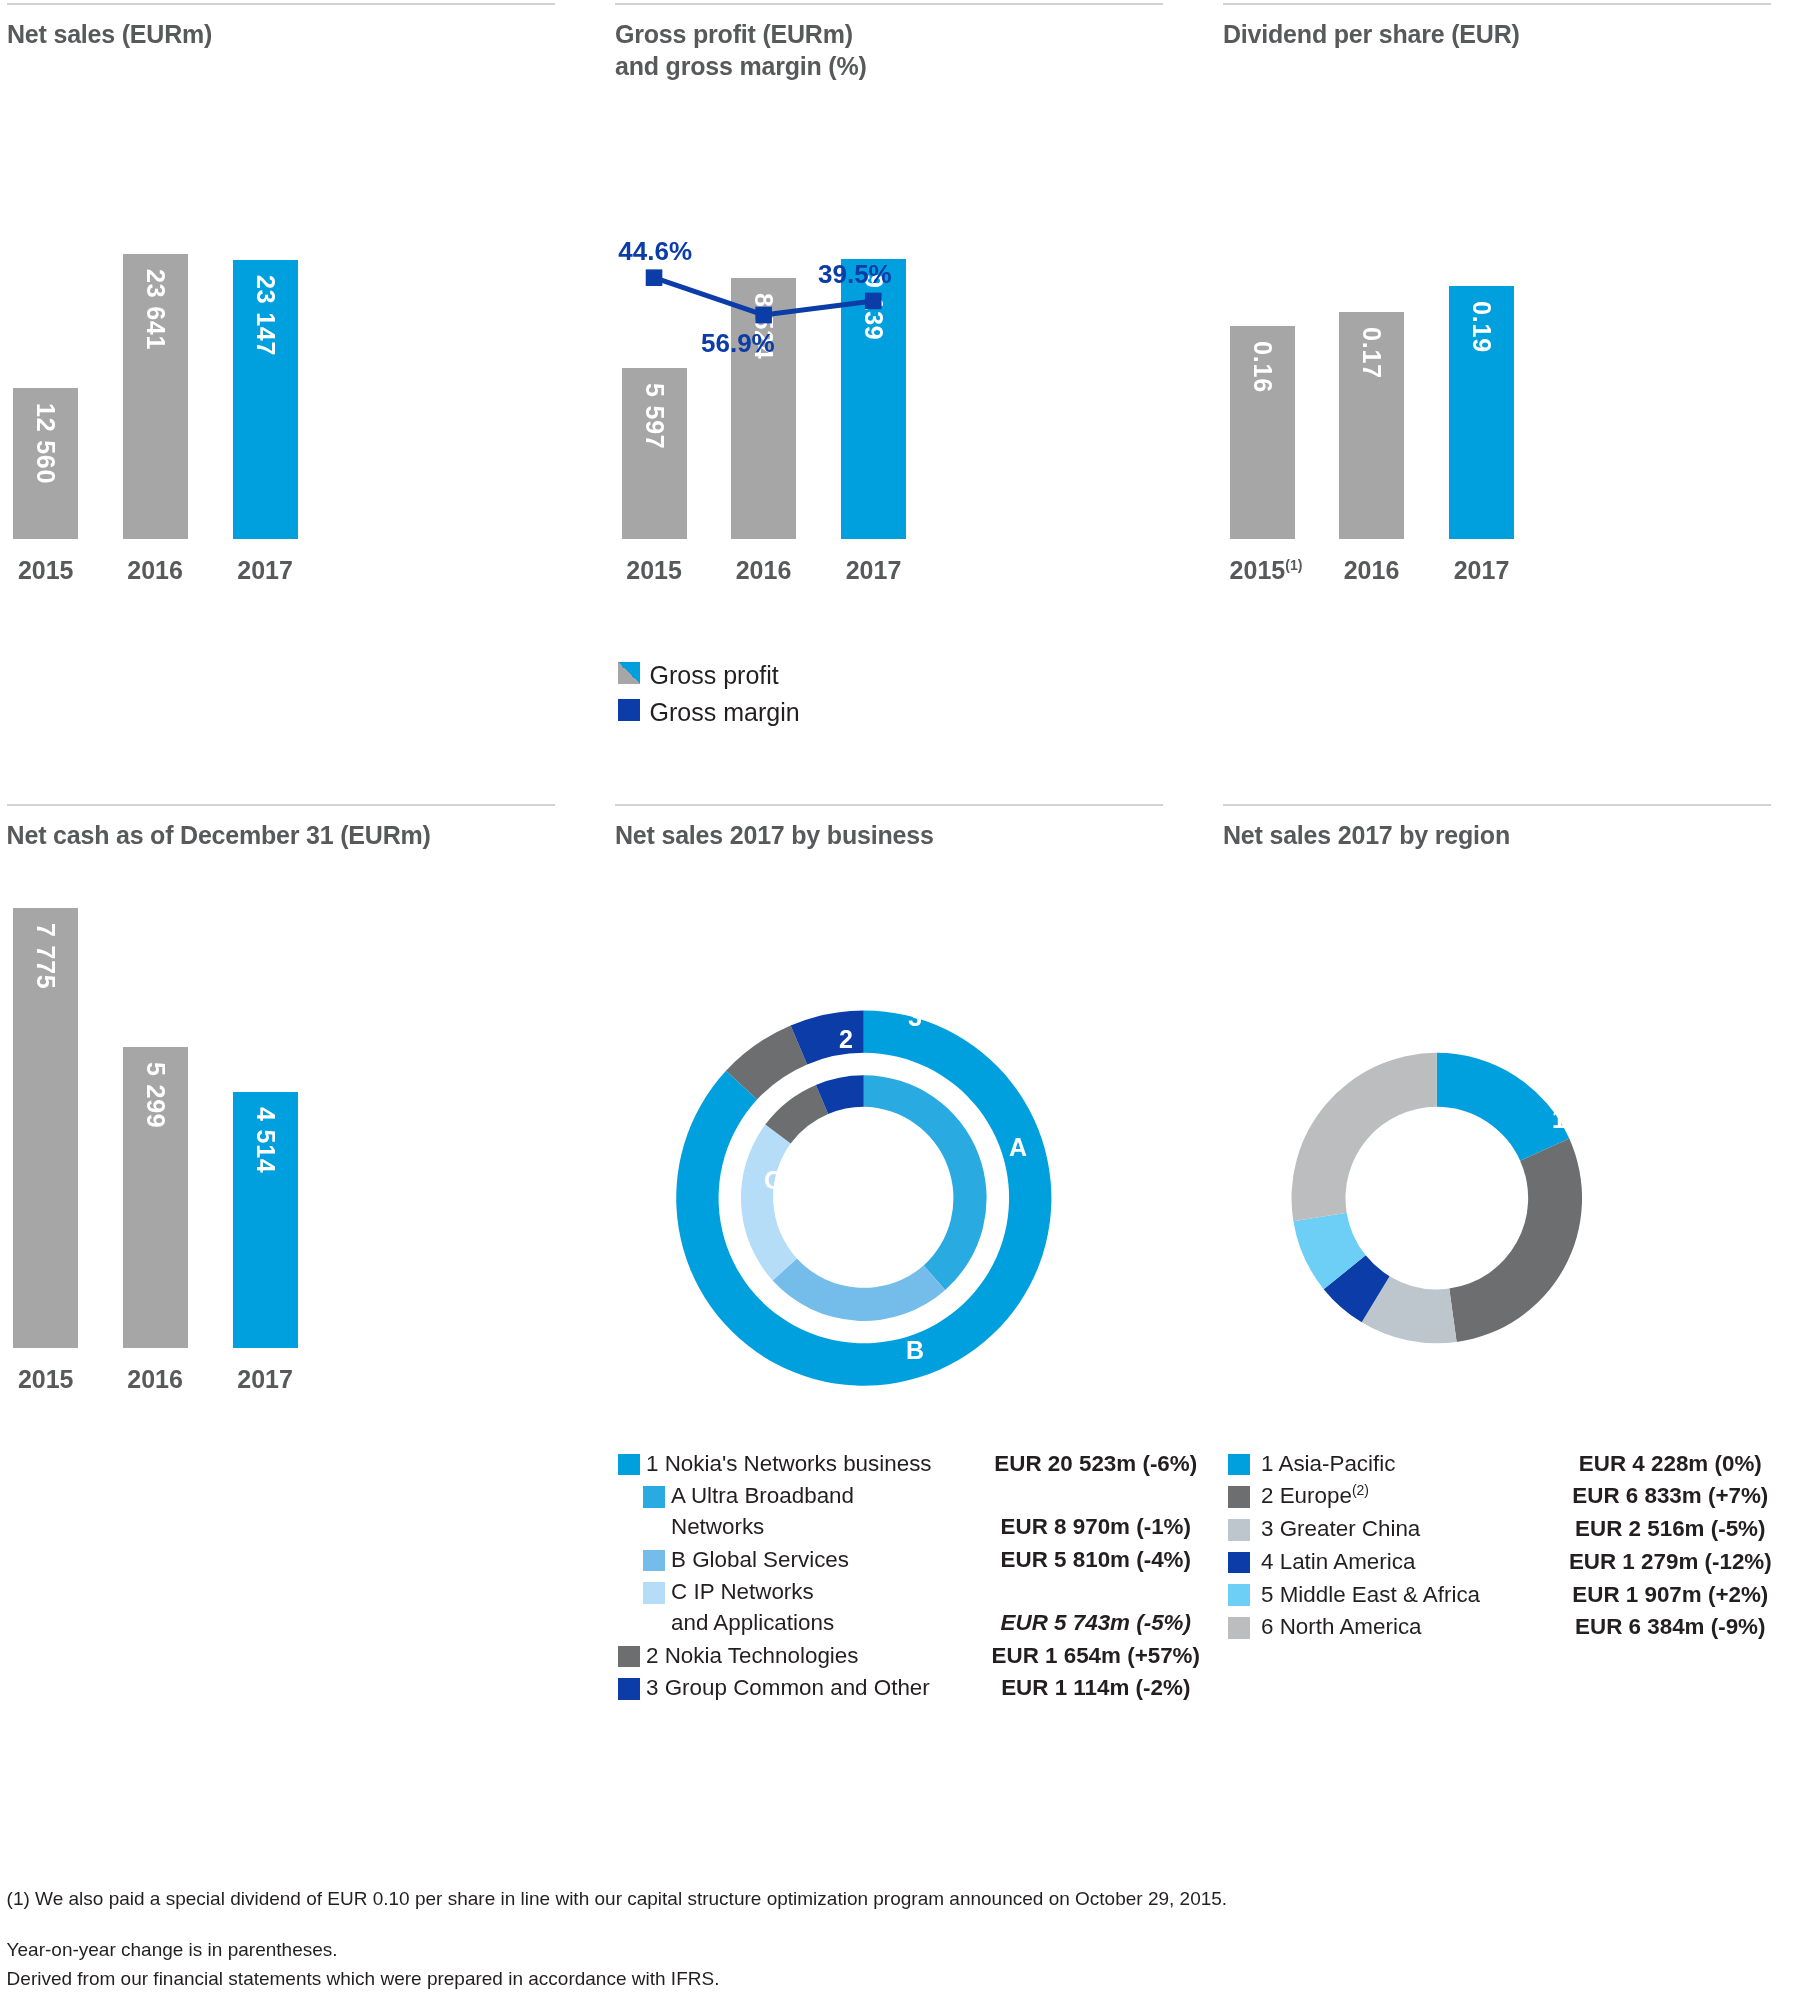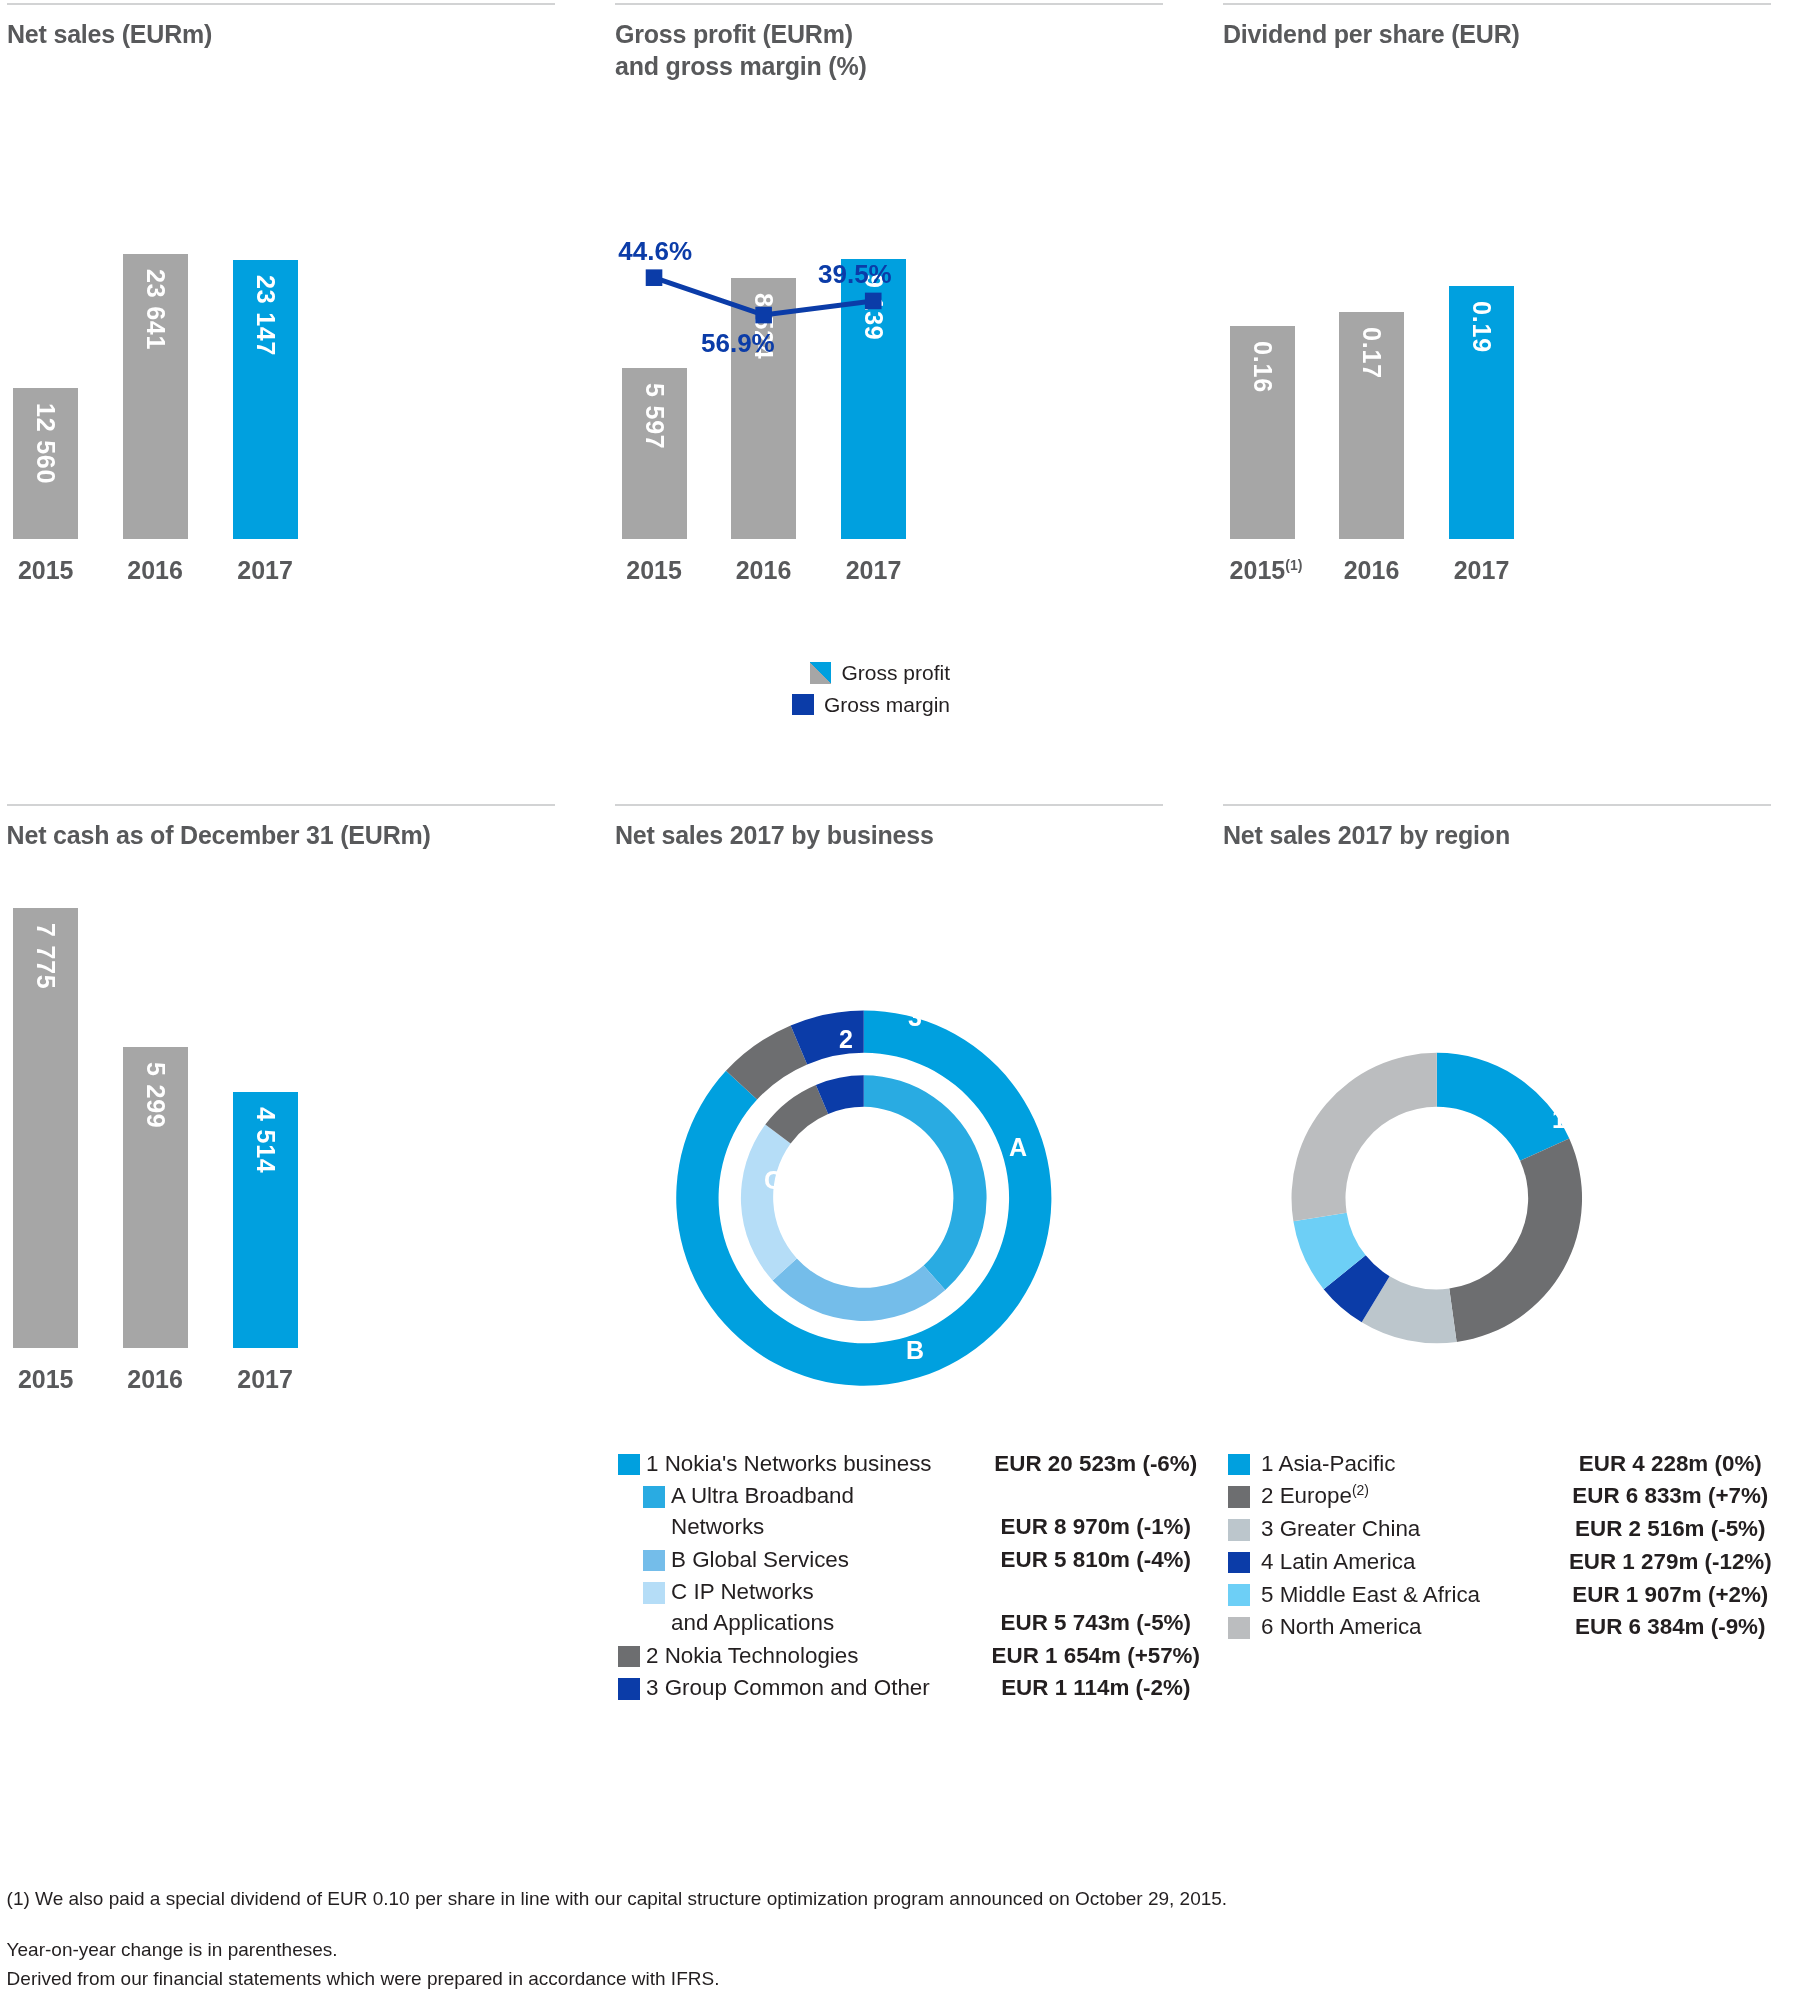--- a/index.html
+++ b/index.html
@@ -76,24 +76,23 @@
     font-size: 14px;
     vertical-align: super;
   }
   .cyan { background: #00a0df; }
   .grey { background: #a6a6a6; }
 
   
   .legend-row {
     display: flex;
     align-items: flex-start;
-    font-size: 21px;
+    font-size: 25px;
     color: #231f20;
     line-height: 1.42;
-    justify-content: flex-end;
   }
   .swatch {
     width: 21.6px;
     height: 21.6px;
     flex: 0 0 21.6px;
     margin-top: 4.2px;
     margin-right: 10px;
   }
   .swatch.split {
     background: linear-gradient(to bottom left, #00a0df 50%, #a6a6a6 50%);
@@ -343,21 +342,21 @@
 Networks</span></span>
       <span class="amt" style="align-self:end;">EUR 8 970m (-1%)</span>
 
       <span class="sw" style="background:#74bdea; margin-left:25px;"></span>
       <span class="lbl indent1"><span>B</span> <span>Global Services</span></span>
       <span class="amt">EUR 5 810m (-4%)</span>
 
       <span class="sw" style="background:#b5ddf7; margin-left:25px;"></span>
       <span class="lbl indent1"><span>C</span> <span>IP Networks
 and Applications</span></span>
-      <span class="amt" style="align-self:end;">EUR 5 743m (-5%)</span>
+      <span class="amt" style="align-self:end;font-style:italic;">EUR 5 743m (-5%)</span>
 
       <span class="sw" style="background:#6d6e70;"></span>
       <span class="lbl"><span>2</span> <span>Nokia Technologies</span></span>
       <span class="amt">EUR 1 654m (+57%)</span>
 
       <span class="sw" style="background:#0b3ca8;"></span>
       <span class="lbl"><span>3</span> <span>Group Common and Other</span></span>
       <span class="amt">EUR 1 114m (-2%)</span>
     </div>
   </div>

